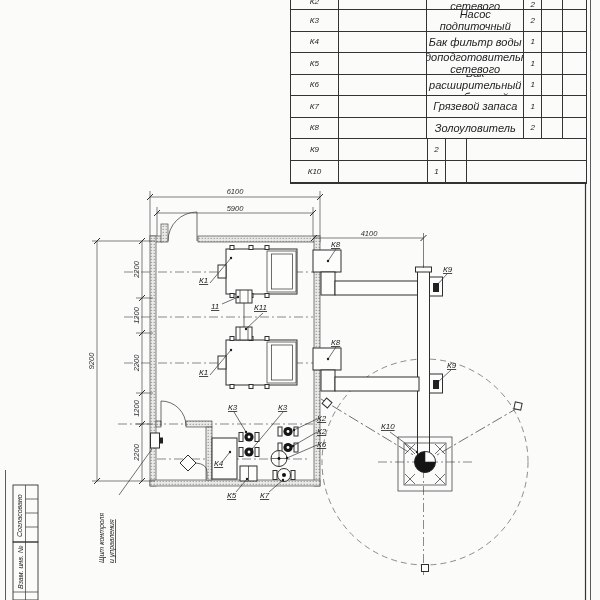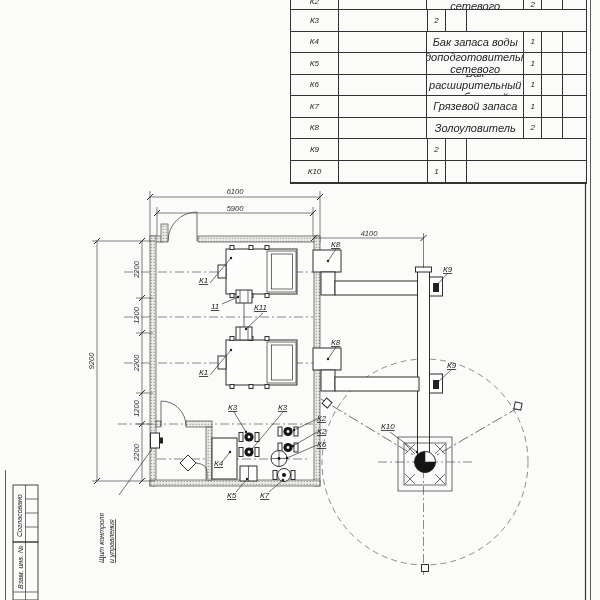--- a/index.html
+++ b/index.html
@@ -331,28 +331,29 @@
         </div>
     <div class="c code"></div>
     <div class="c name">сетевого контура</div>
     <div class="c qty">2</div>
     <div class="c m"></div>
     <div class="c note"></div>
   </div>
   <div class="trow">
     <div class="c pos">К3</div>
     <div class="c code"></div>
+    <div class="c name">Насос подпиточный</div>
     <div class="c qty">2</div>
     <div class="c m"></div>
         <div class="c note"></div>
   </div>
   <div class="trow">
     <div class="c pos">К4</div>
     <div class="c code"></div>
-    <div class="c name">Бак запаса воды</div>
+    <div class="c name">Бак фильтр воды</div>
     <div class="c qty">1</div>
     <div class="c m"></div>
         <div class="c note"></div>
   </div>
   <div class="trow">
     <div class="c pos">К5</div>
     <div class="c code"></div>
     <div class="c name nm-sm">Водоподготовительная сетевого</div>
     <div class="c qty">1</div>
     <div class="c m"></div>

